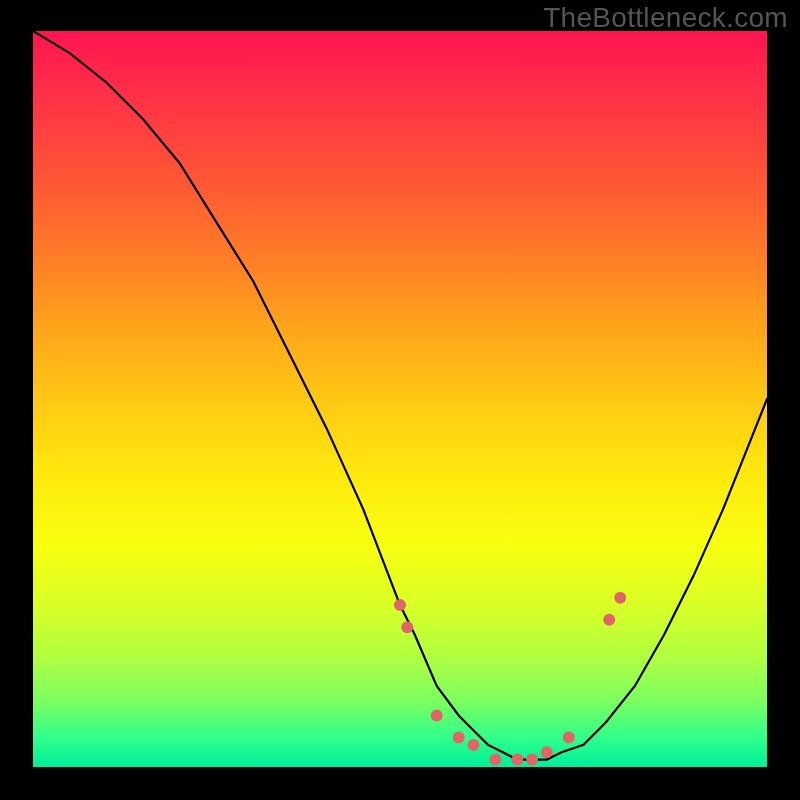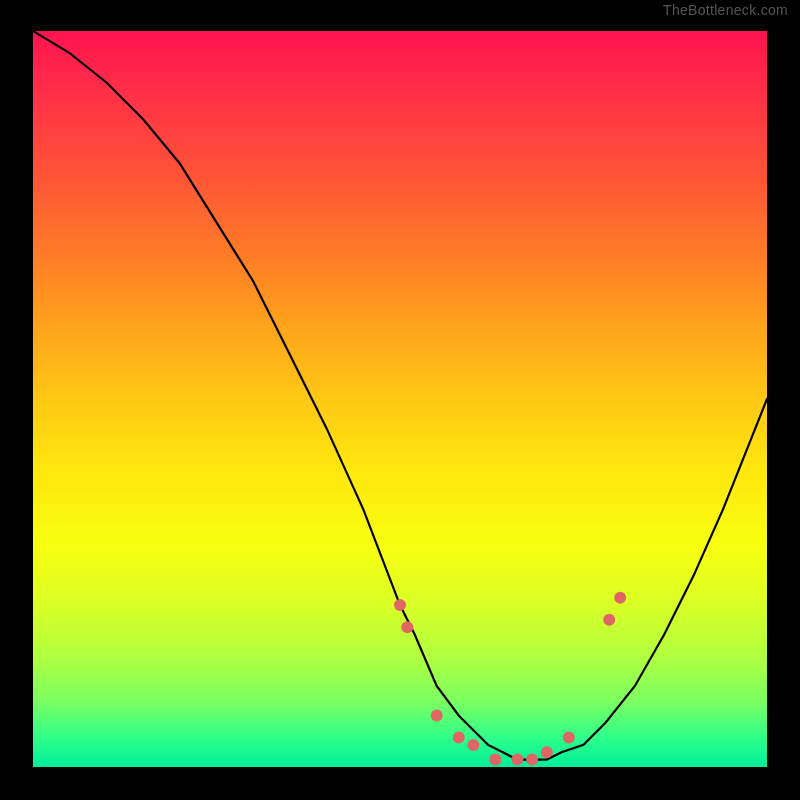--- a/index.html
+++ b/index.html
@@ -15,21 +15,21 @@
     width: 800px;
     height: 800px;
     background: #000;
     position: relative;
   }
   .watermark {
     position: absolute;
     top: 2px;
     right: 12px;
     color: #555;
-    font-size: 14px;
+    font-size: 28px;
     font-weight: 500;
     letter-spacing: 0.3px;
   }
   .plot-area {
     position: absolute;
     left: 33px;
     top: 31px;
     width: 734px;
     height: 736px;
     

